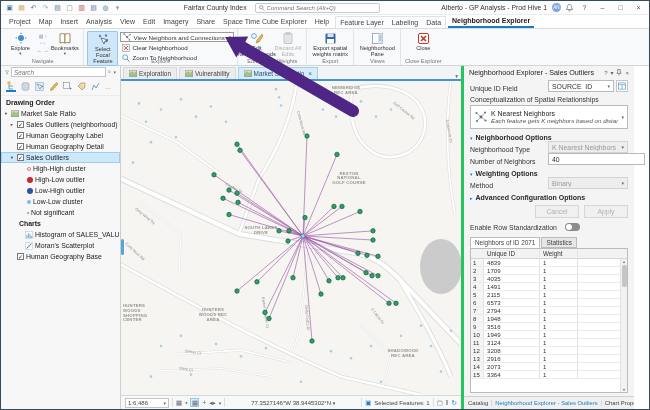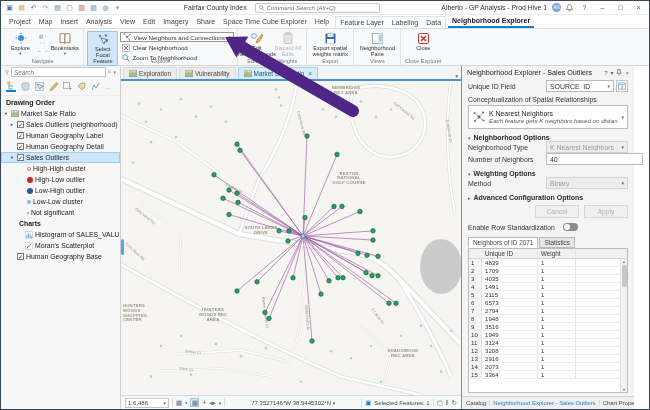--- a/index.html
+++ b/index.html
@@ -69,24 +69,24 @@
   .edgehandle{position:absolute;left:0;top:158px;width:3px;height:16px;background:#58a6d8;border-radius:2px;z-index:5;}
   .statusbar{height:14px;display:flex;align-items:center;gap:3px;padding:0 4px;background:#f7f8f8;border-top:1px solid #d8d8d8;font-size:6px;color:#444;white-space:nowrap;}
   .scalebox{border:1px solid #c5c5c5;background:#fff;height:10px;display:flex;align-items:center;padding:0 2px;gap:5px;width:44px;}
   .scalebox span:first-child{flex:1;}
   .sdiv{width:1px;height:9px;background:#ddd;}
   .sico{color:#667;font-size:6.5px;display:inline-flex;align-items:center;}
   .sico.blue{color:#1a7dc4;}
   .sico.box{border:1px solid #9cc3e0;background:#d9ecfa;width:9px;height:9px;justify-content:center;}
 
   
-  .rightpanel{width:173px;display:flex;flex-direction:column;background:#f4f4f4;border-left:1px solid #22c55e;}
+  .rightpanel{width:173px;display:flex;flex-direction:column;background:#f4f4f4;border-left:3px solid #22c55e;}
   .pheader{height:13px;display:flex;align-items:center;padding:0 5px;font-size:7.2px;color:#222;}
   .pbody{flex:1;min-height:0;padding:1px 6px 0;display:flex;flex-direction:column;font-size:6.9px;color:#333;}
-  .prow{display:flex;align-items:center;margin-top:0;}
+  .prow{display:flex;align-items:flex-end;margin-top:0;}
   .prow .plabel{width:78px;flex:none;}
   .combo{flex:1;height:12px;border:1px solid #b9b9b9;background:#fff;display:flex;align-items:center;padding:0 3px;gap:2px;}
   .combo .cv{flex:1;white-space:nowrap;overflow:hidden;}
   .combo.dis{background:#ededed;color:#9a9a9a;border-color:#d2d2d2;}
   .chev{color:#666;font-size:5px;}
   .fieldbtn{width:12px;height:12px;border:1px solid #c5c5c5;background:#fff;margin-left:2px;display:flex;align-items:center;justify-content:center;flex:none;}
   .slabel{margin-top:4px;color:#333;}
   .conceptbox{margin-top:2px;border:1px solid #b9b9b9;background:#fff;display:flex;align-items:center;padding:2px 3px;gap:3px;height:24px;}
   .ctexts{flex:1;min-width:0;}
   .ctitle{font-size:6.9px;color:#222;}

